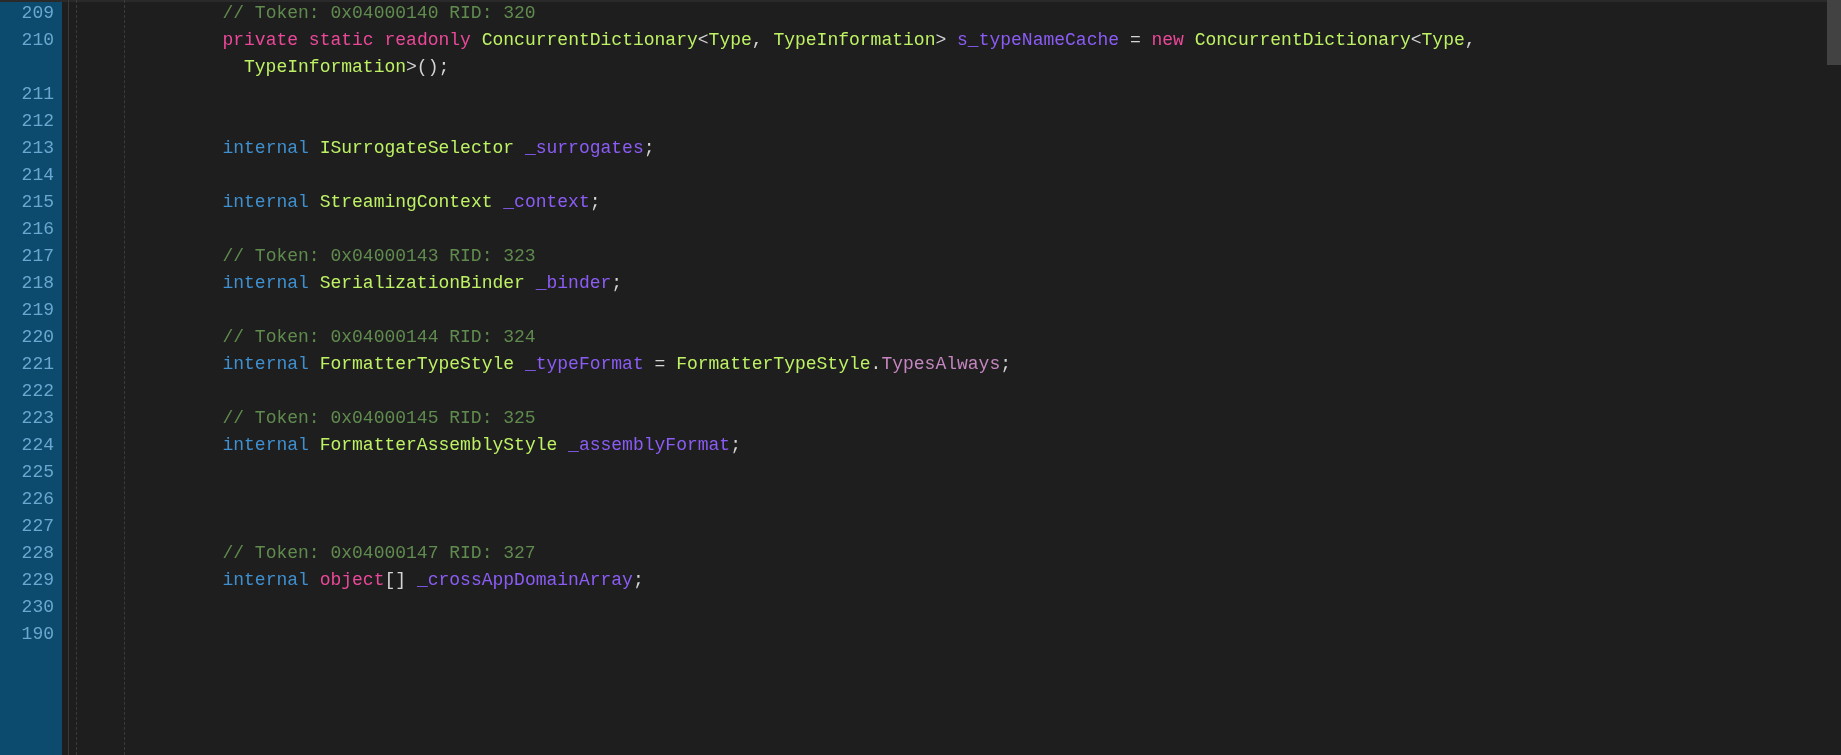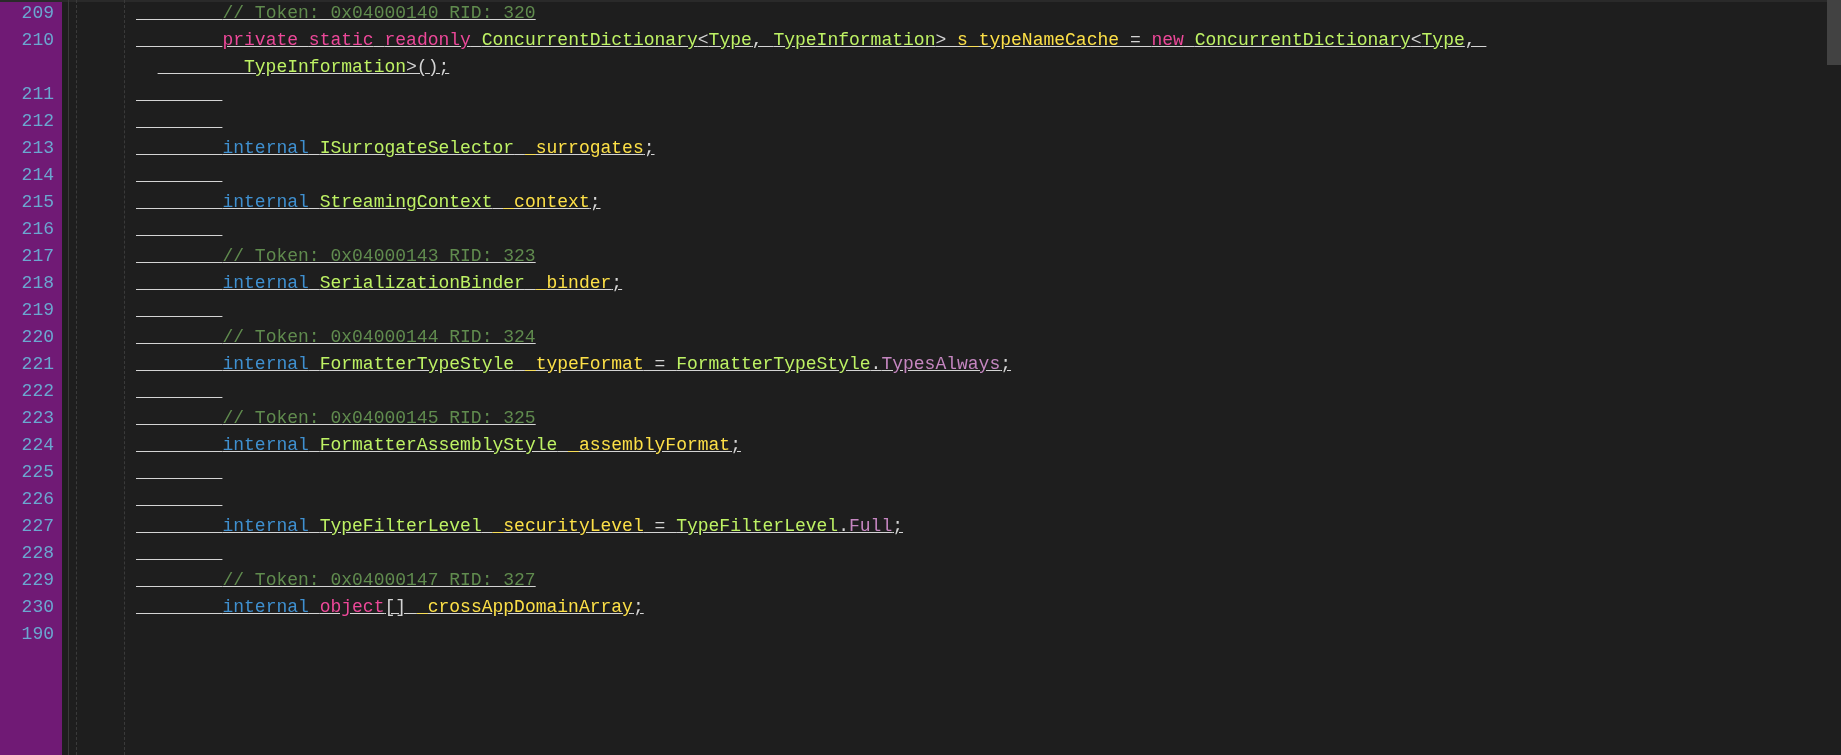--- a/index.html
+++ b/index.html
@@ -12,21 +12,21 @@
     line-height: 1.5;
     overflow: hidden;
   }
   .editor {
     display: flex;
     flex-direction: row;
     height: 100vh;
     width: 100%;
   }
   .gutter {
-    background: #701a75;
+    background: #0c4a6e;
     color: #6ba7d0;
     text-align: right;
     padding: 0 8px 0 12px;
     user-select: none;
     flex: 0 0 auto;
     min-width: 42px;
   }
   .gutter .ln {
     display: block;
     height: 27px;
@@ -55,21 +55,20 @@
     top: 0;
     bottom: 0;
     width: 0;
     border-left: 1px dashed #3a3a3a;
   }
   .code {
     flex: 1 1 auto;
     position: relative;
     overflow: hidden;
     padding-left: 4px;
-    text-decoration: underline;
   }
   .line {
     height: 27px;
     line-height: 27px;
     white-space: pre;
     position: relative;
   }
   .line.cont { padding-left: 2ch; }
   .scrollbar {
     flex: 0 0 auto;
@@ -90,21 +89,21 @@
     top: 0; left: 0; right: 0;
     height: 2px;
     background: #2a2a2a;
   }
 
   
   .cmt { color: #608b4e; }      
   .kw  { color: #ec4899; }      
   .kw2 { color: #3f90d0; }      
   .ty  { color: #bef264; }      
-  .id  { color: #fde047; }
+  .id  { color: #8b5cf6; }
   .op  { color: #d4d4d4; }      
   .mem { color: #c586c0; }
 </style>
 </head>
 <body>
 
 <div class="editor">
   <div class="top-divider"></div>
 
   <div class="gutter" id="gutter">
@@ -156,21 +155,20 @@
       <div class="line"><span>        </span><span class="cmt">// Token: 0x04000143 RID: 323</span></div>
       <div class="line"><span>        </span><span class="kw2">internal</span><span class="op"> </span><span class="ty">SerializationBinder</span><span class="op"> </span><span class="id">_binder</span><span class="op">;</span></div>
       <div class="line"><span>        </span></div>
       <div class="line"><span>        </span><span class="cmt">// Token: 0x04000144 RID: 324</span></div>
       <div class="line"><span>        </span><span class="kw2">internal</span><span class="op"> </span><span class="ty">FormatterTypeStyle</span><span class="op"> </span><span class="id">_typeFormat</span><span class="op"> = </span><span class="ty">FormatterTypeStyle</span><span class="op">.</span><span class="mem">TypesAlways</span><span class="op">;</span></div>
       <div class="line"><span>        </span></div>
       <div class="line"><span>        </span><span class="cmt">// Token: 0x04000145 RID: 325</span></div>
       <div class="line"><span>        </span><span class="kw2">internal</span><span class="op"> </span><span class="ty">FormatterAssemblyStyle</span><span class="op"> </span><span class="id">_assemblyFormat</span><span class="op">;</span></div>
       <div class="line"><span>        </span></div>
       <div class="line"><span>        </span></div>
-      <div class="line"><span>        </span><span class="kw2">internal</span><span class="op"> </span><span class="ty">TypeFilterLevel</span><span class="op"> </span><span class="id">_securityLevel</span><span class="op"> = </span><span class="ty">TypeFilterLevel</span><span class="op">.</span><span class="mem">Full</span><span class="op">;</span></div>
       <div class="line"><span>        </span></div>
       <div class="line"><span>        </span><span class="cmt">// Token: 0x04000147 RID: 327</span></div>
       <div class="line"><span>        </span><span class="kw2">internal</span><span class="op"> </span><span class="kw">object</span><span class="op">[] </span><span class="id">_crossAppDomainArray</span><span class="op">;</span></div>
     </div>
 
   <div class="scrollbar">
     <div class="thumb" id="thumb" style="top: 0px; height: 65px;"></div>
   </div>
 </div>
 

